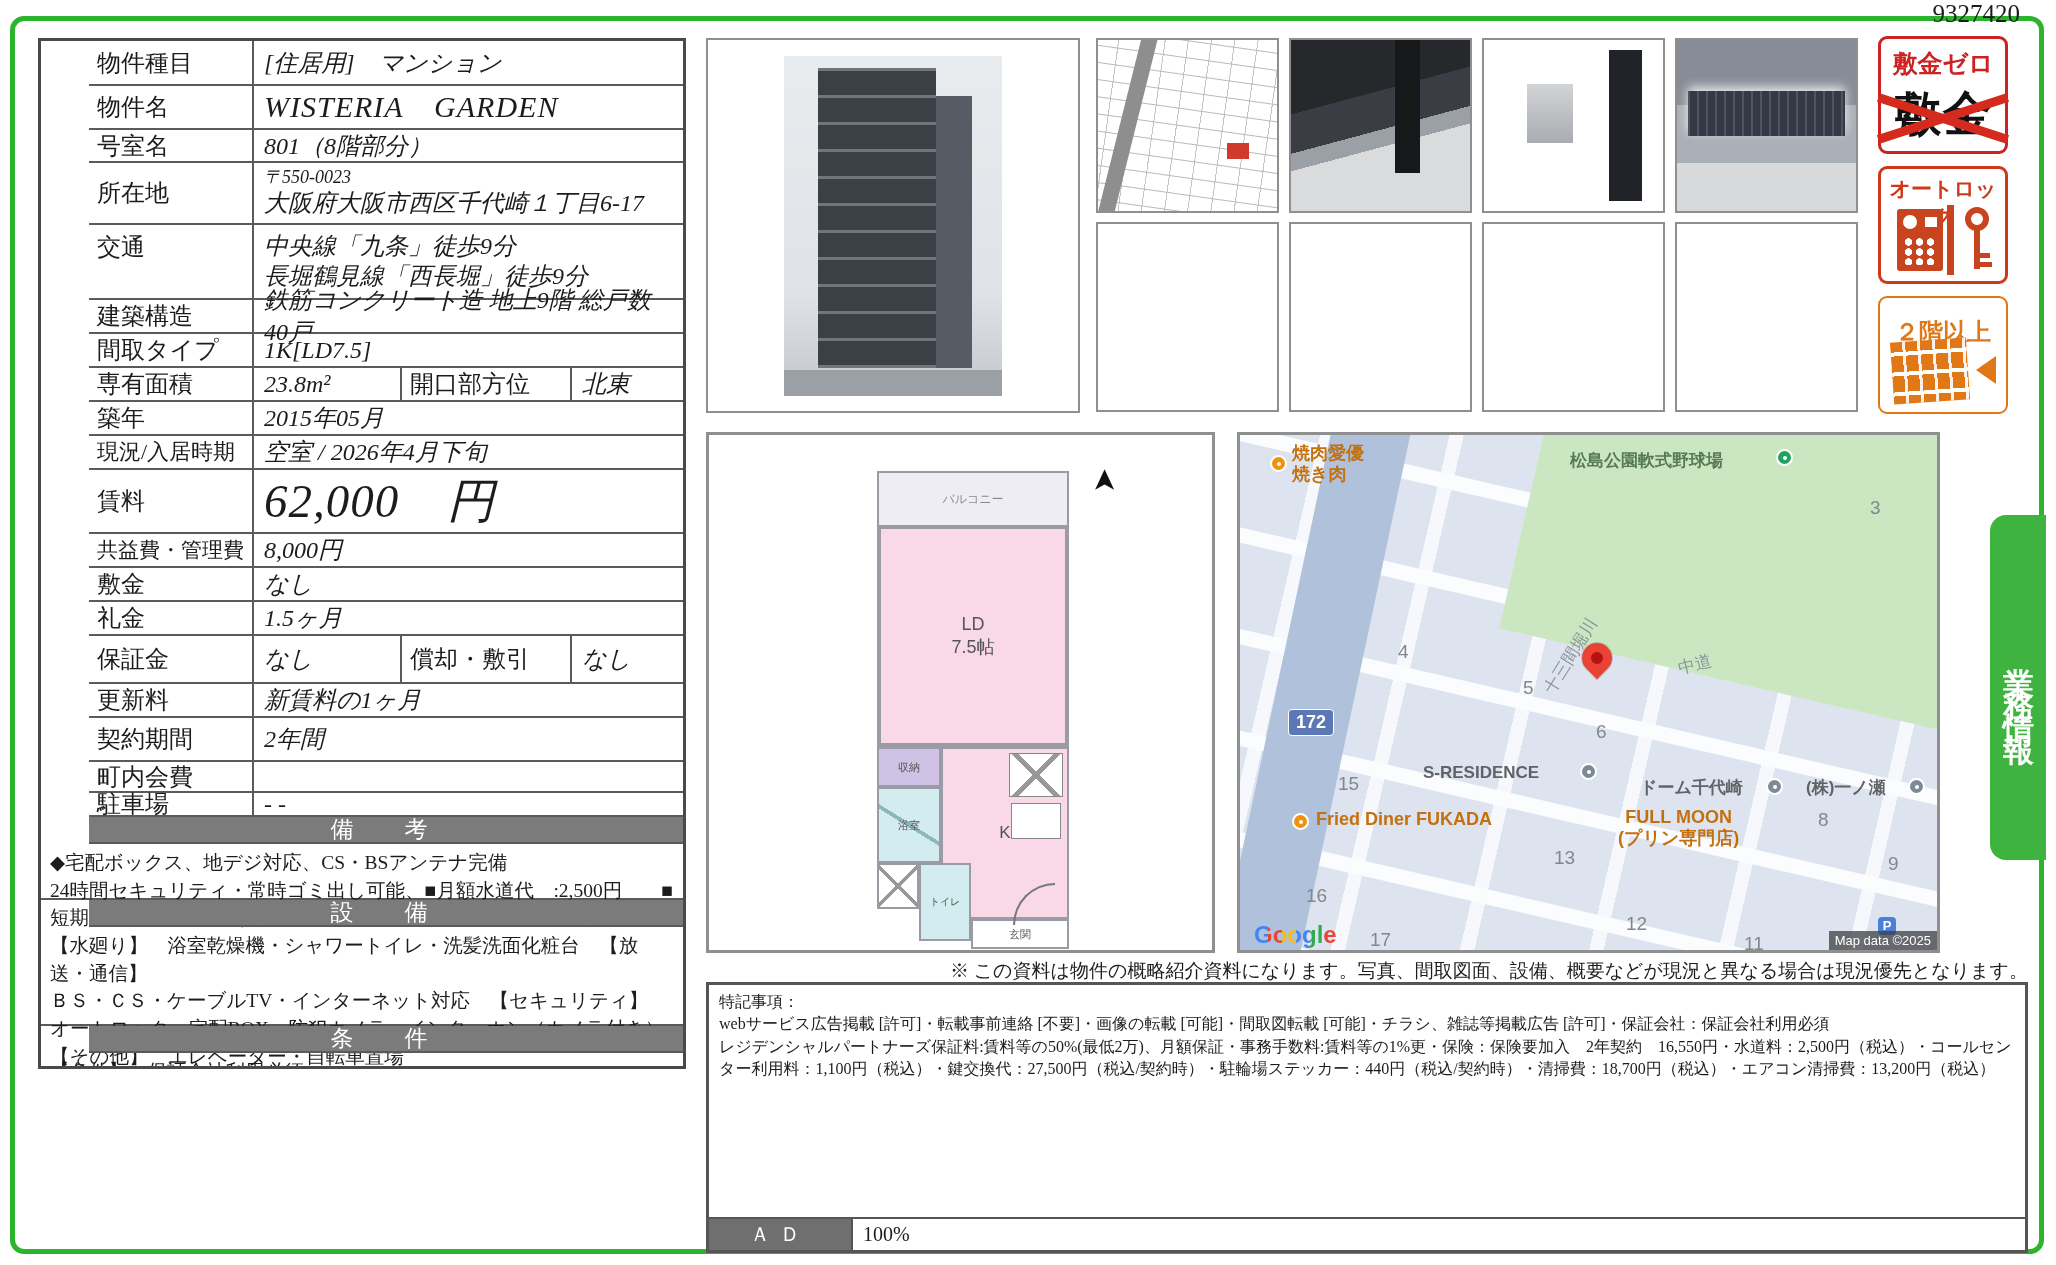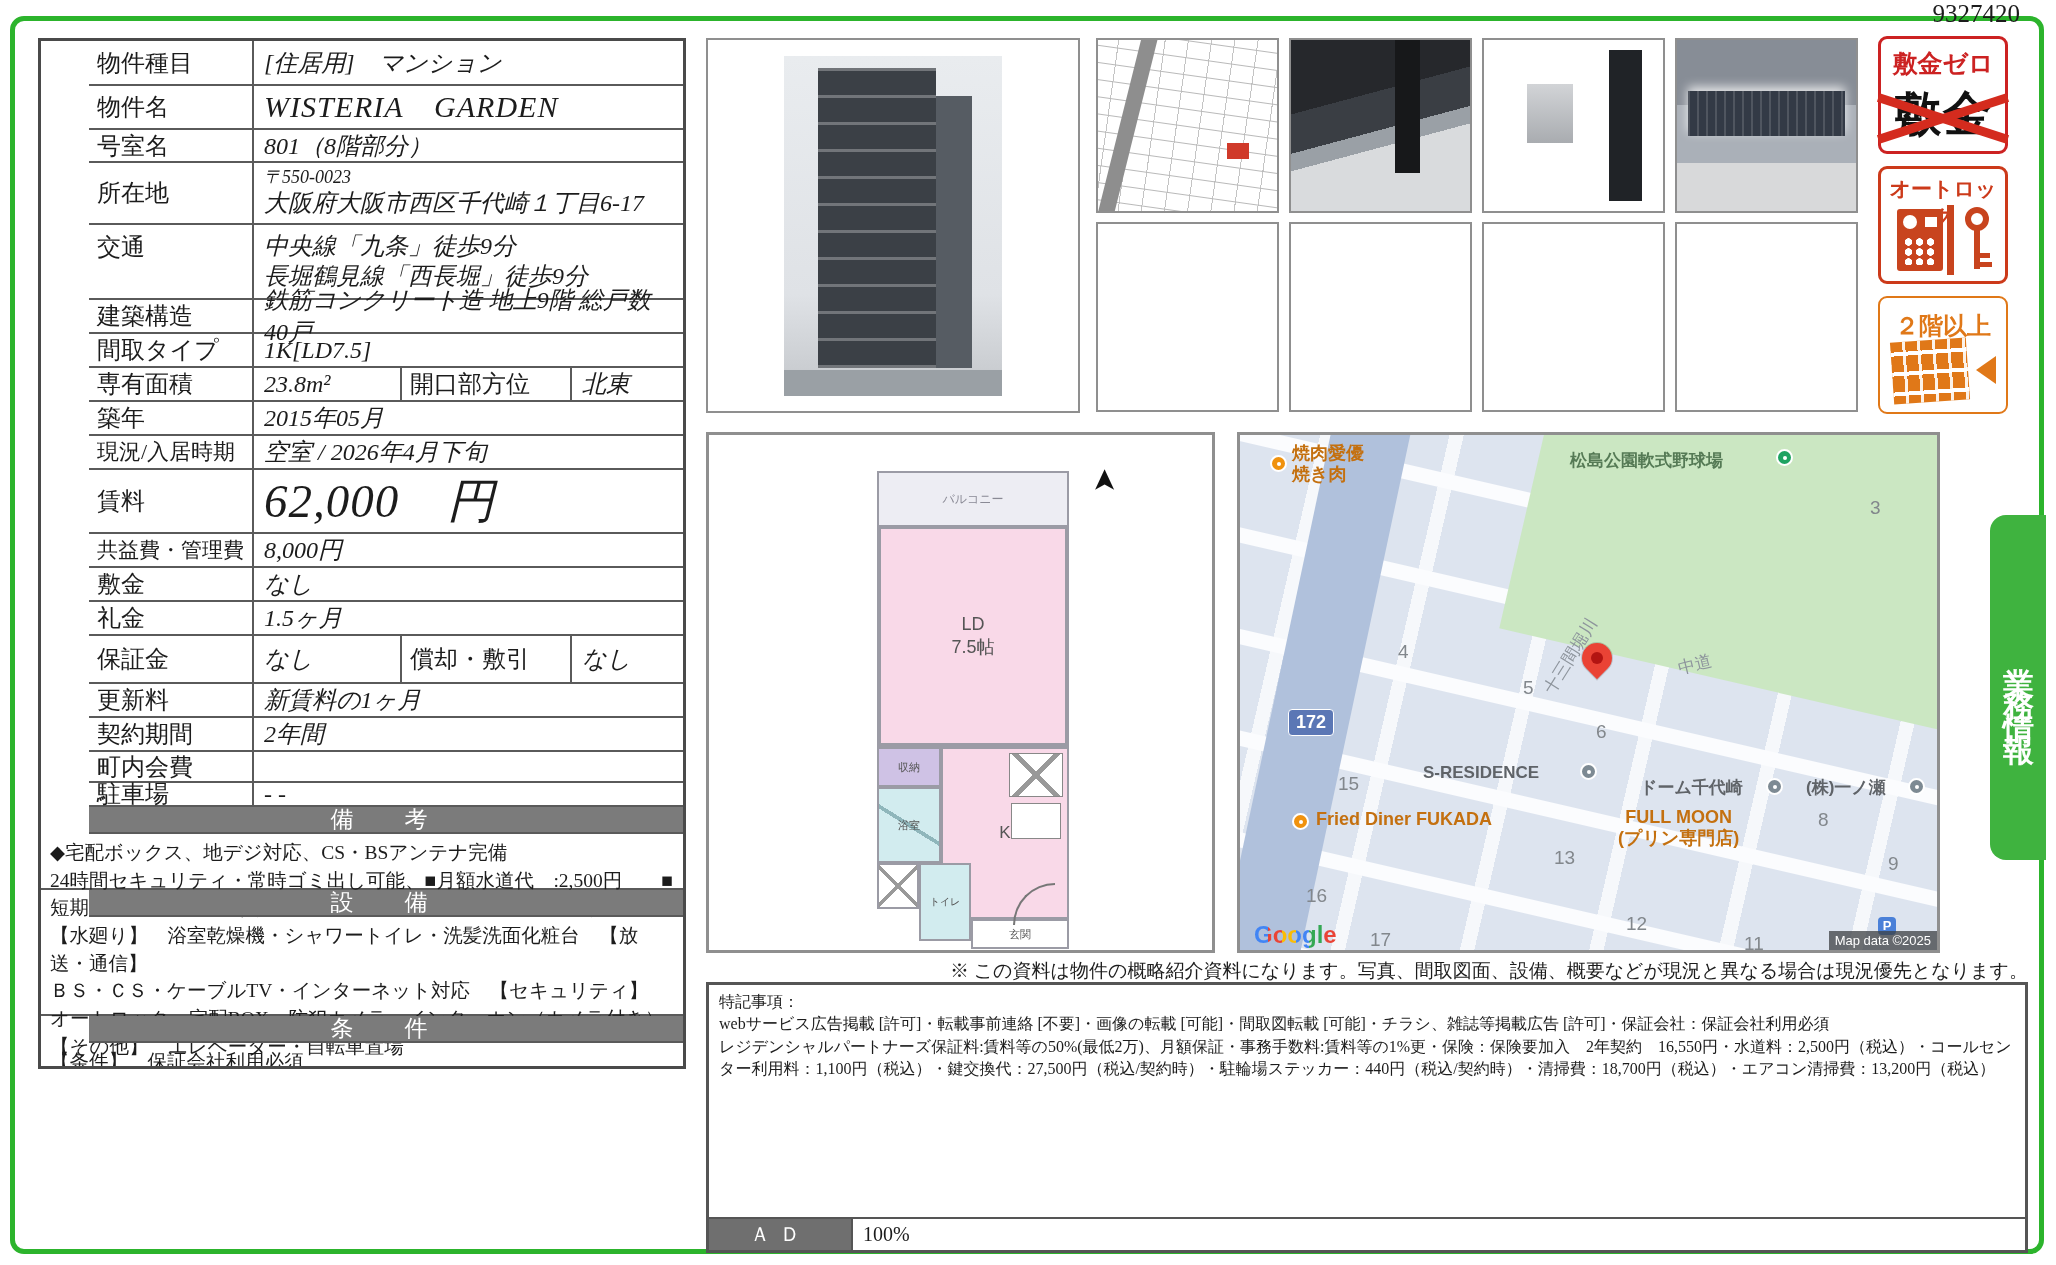--- a/index.html
+++ b/index.html
@@ -69,21 +69,21 @@
   .interphone .scr{position:absolute;right:6px;top:8px;width:12px;height:10px;background:#fff;}
   .interphone .dots{position:absolute;left:6px;bottom:6px;width:34px;height:28px;
       background-image:radial-gradient(circle 3.5px,#fff 0 3.5px,transparent 4px);background-size:11px 10px;}
   .keybar{position:absolute;left:66px;top:36px;width:7px;height:70px;background:#c8441e;}
   .keyicn{position:absolute;left:80px;top:38px;width:34px;height:66px;}
   .keyicn .head{position:absolute;left:4px;top:0;width:24px;height:24px;border:6px solid #c8441e;border-radius:50%;box-sizing:border-box;}
   .keyicn .stem{position:absolute;left:13px;top:22px;width:6px;height:40px;background:#c8441e;}
   .keyicn .th1{position:absolute;left:19px;top:46px;width:10px;height:5px;background:#c8441e;}
   .keyicn .th2{position:absolute;left:19px;top:55px;width:12px;height:5px;background:#c8441e;}
   .bd3{top:296px;border:2px solid #e07818;}
-  .bd3 .t{color:#e07818;font-weight:bold;font-size:24px;margin-top:12px;}
+  .bd3 .t{color:#e07818;font-weight:bold;font-size:24px;margin-top:18px;}
   .bldg{position:absolute;left:12px;top:42px;width:76px;height:62px;background:#e07818;transform:rotate(-4deg);
       background-image:repeating-linear-gradient(0deg,transparent 0 8px,#fff 8px 12px,transparent 12px 20px),
                        repeating-linear-gradient(90deg,transparent 0 12px,rgba(255,255,255,.9) 12px 15px);}
   .bldg-arrow{position:absolute;right:10px;top:58px;width:0;height:0;border:14px solid transparent;border-right:20px solid #e07818;}
 
   
   .biztab{left:1990px;top:515px;width:56px;height:345px;background:#3fb33f;border-radius:16px 0 0 16px;
           display:flex;align-items:center;justify-content:center;}
   .biztab span{writing-mode:vertical-rl;color:#fff;font-size:31px;font-weight:bold;letter-spacing:22px;
           font-family:"Liberation Sans","DejaVu Sans",sans-serif;}
@@ -221,21 +221,21 @@
     <div class="trow" style="height:48px">
       <div class="tl">保証金</div>
       <div class="tv tv2w">なし</div>
       <div class="tl2">償却・敷引</div>
       <div class="tv">なし</div>
     </div>
     <div class="trow" style="height:34px">
         <div class="tl">更新料</div>
         <div class="tv">新賃料の1ヶ月</div>
       </div>
-    <div class="trow" style="height:34px">
+    <div class="trow" style="height:44px">
         <div class="tl">契約期間</div>
         <div class="tv">2年間</div>
       </div>
     <div class="trow" style="height:31px">
         <div class="tl">町内会費</div>
         <div class="tv"></div>
       </div>
     <div class="trow" style="height:24px">
         <div class="tl">駐車場</div>
         <div class="tv">- -</div>

